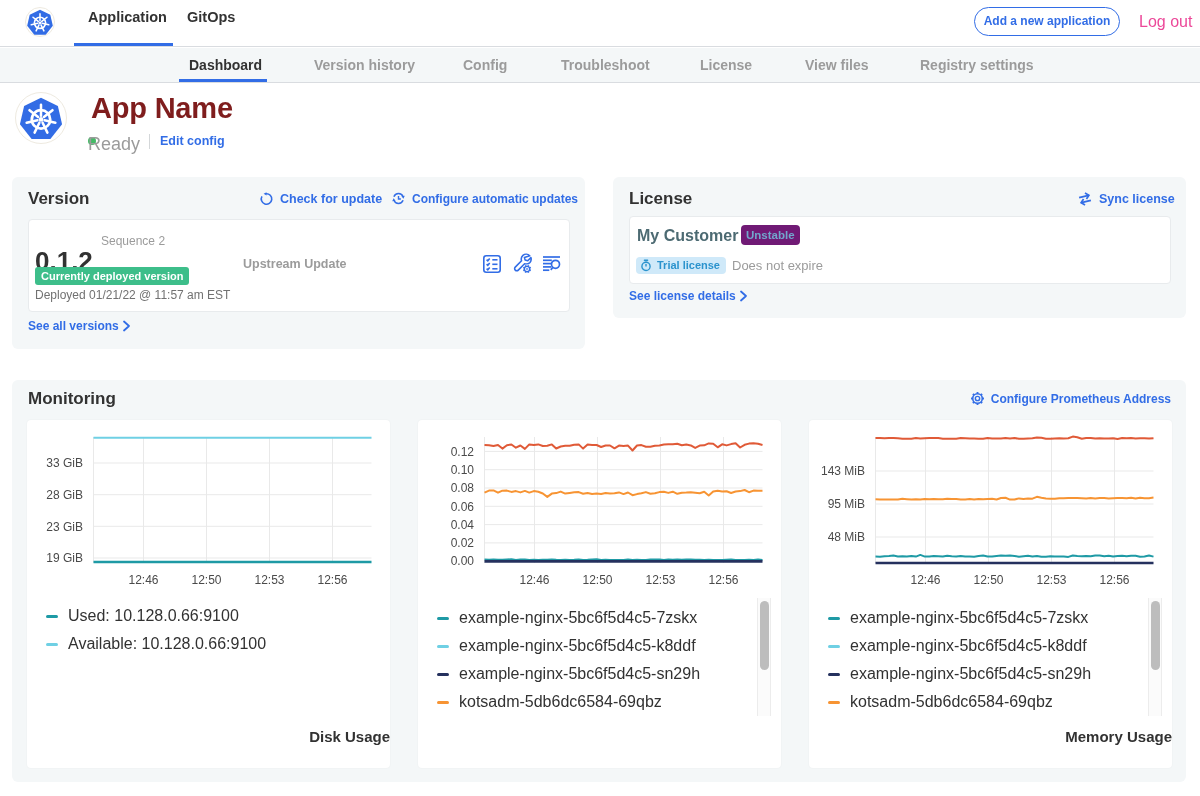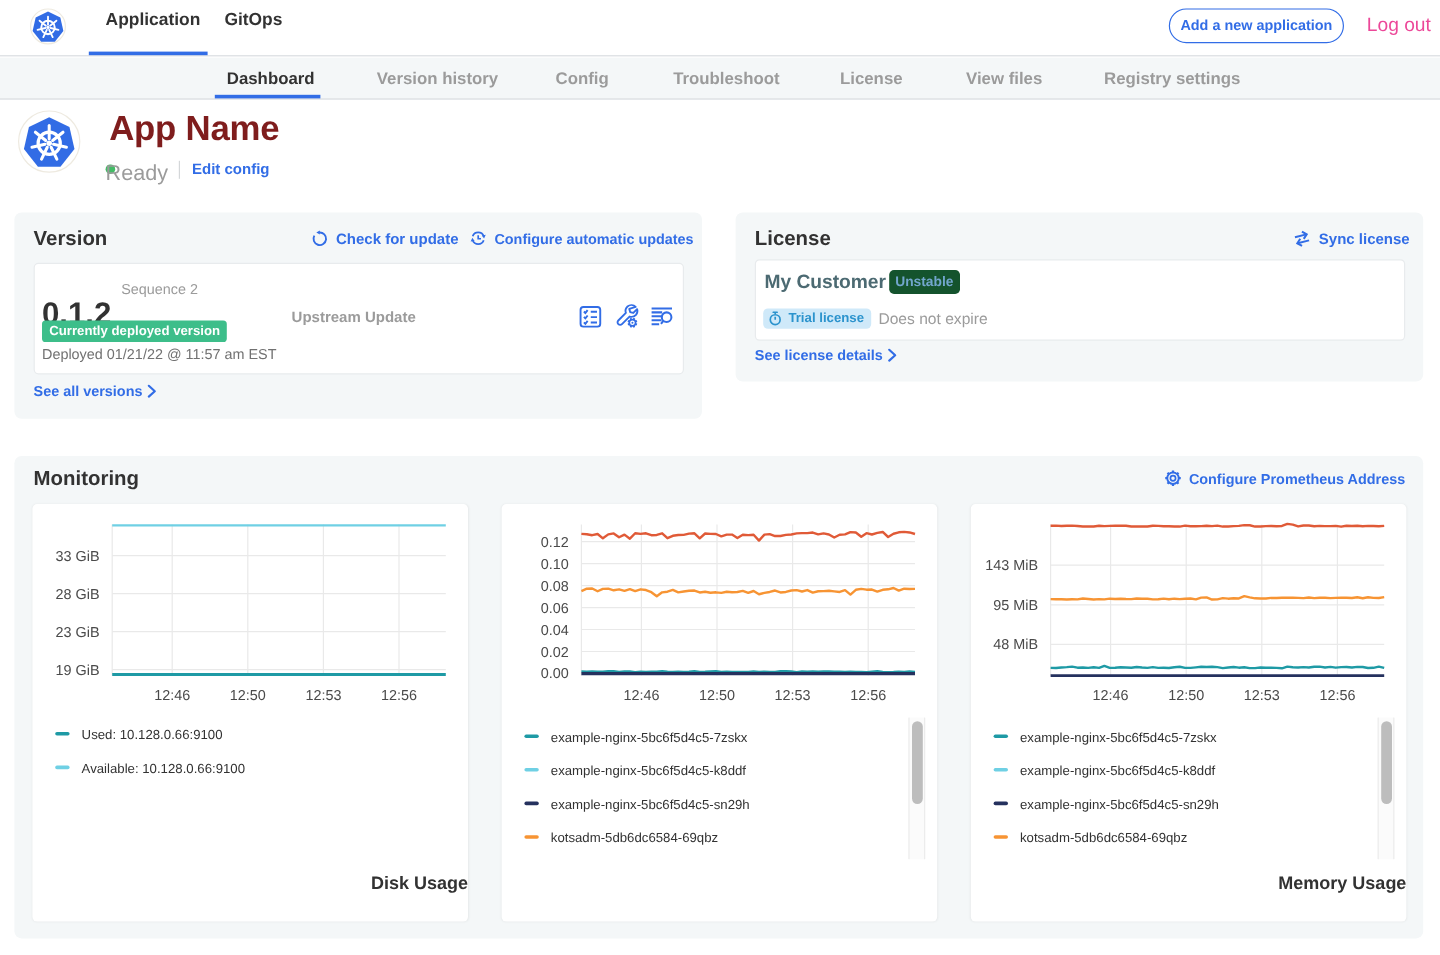--- a/index.html
+++ b/index.html
@@ -33,27 +33,27 @@
 .bluelink svg { vertical-align:-2px; }
 .icon-label { position:absolute; display:flex; align-items:center; gap:6px; color:#326de6; font-weight:700; font-size:12.5px; white-space:nowrap; }
 
 .ver-num { position:absolute; left:35px; top:246px; font-size:26px; font-weight:800; color:#323232; }
 .ver-seq { position:absolute; left:101px; top:234px; font-size:12px; font-weight:400; color:#9b9b9b; }
 .dep-tag { position:absolute; left:35px; top:267px; height:18px; line-height:18px; padding:0 6px; background:#3dbe8a; border-radius:3px; color:#fff; font-size:11px; font-weight:700; }
 .dep-date { position:absolute; left:35px; top:288px; font-size:12px; font-weight:400; color:#717171; }
 .upstream { position:absolute; left:243px; top:257px; font-size:12.5px; font-weight:700; color:#9b9b9b; }
 
 .cust-name { position:absolute; left:637px; top:227px; font-size:16px; font-weight:700; color:#4c6a72; }
-.unstable-tag { position:absolute; left:741px; top:225px; height:20px; line-height:20px; padding:0 5px; background:#14532d; border-radius:4px; color:#72a6cd; font-size:11.5px; font-weight:600; }
+.unstable-tag { position:absolute; left:741px; top:225px; height:20px; line-height:20px; padding:0 5px; background:#701a75; border-radius:4px; color:#72a6cd; font-size:11.5px; font-weight:600; }
 .trial-pill { position:absolute; left:636px; top:257px; height:17px; line-height:17px; padding:0 6px 0 4px; background:#cfe9f9; border-radius:4px; color:#2b93cd; font-size:11px; font-weight:700; display:flex; align-items:center; gap:5px; }
 .noexpire { position:absolute; left:732px; top:258px; font-size:13px; font-weight:400; color:#9b9b9b; }
 
 .chart-card { position:absolute; top:420px; width:363px; height:348px; background:#fff; border-radius:4px; box-shadow:0 0 2px rgba(0,0,0,0.06); }
 .chart-title { position:absolute; width:100%; top:308px; text-align:right; font-size:15px; font-weight:700; color:#323232; }
-.legend-item { position:absolute; font-size:11px; color:#323232; white-space:nowrap;text-align:right; }
+.legend-item { position:absolute; font-size:16px; color:#323232; white-space:nowrap;text-align:right; }
 .legend-dash { display:inline-block; width:12px; height:3px; border-radius:1.5px; vertical-align:3px; margin-right:10px; }
 .sb-track { position:absolute; width:14px; background:#fbfbfb; border-left:1px solid #ececec; border-right:1px solid #ececec; }
 .sb-thumb { position:absolute; width:9px; border-radius:4.5px; background:#bdbdbd; }
 </style>
 </head>
 <body>
 <div class="page">
 
   <div class="topnav"></div>
   <div class="logo-circle">

